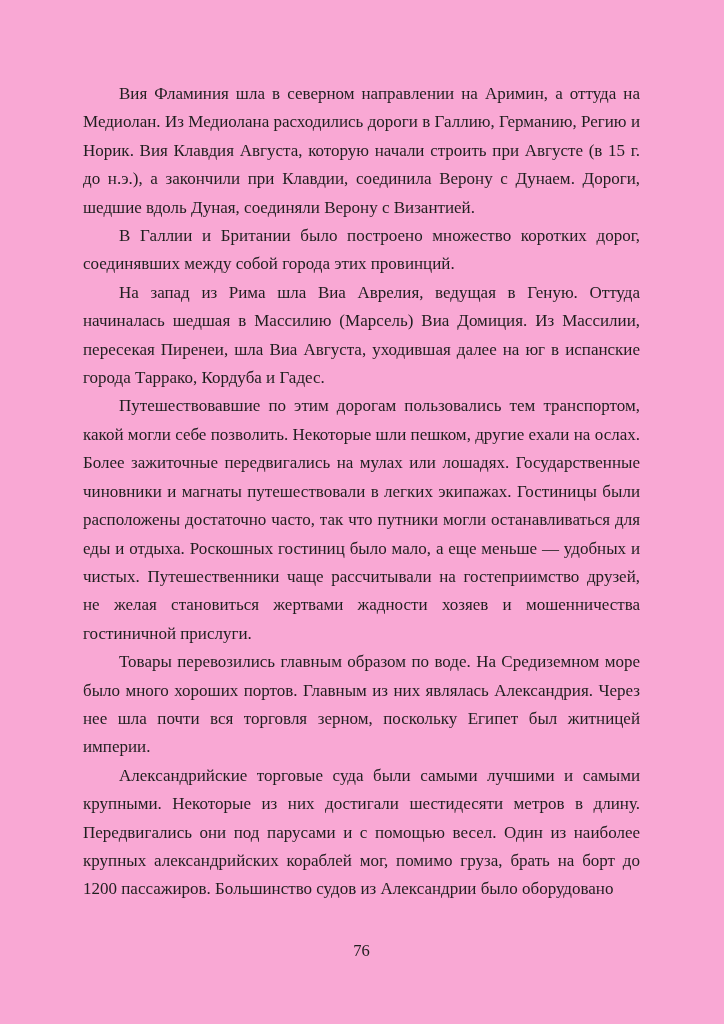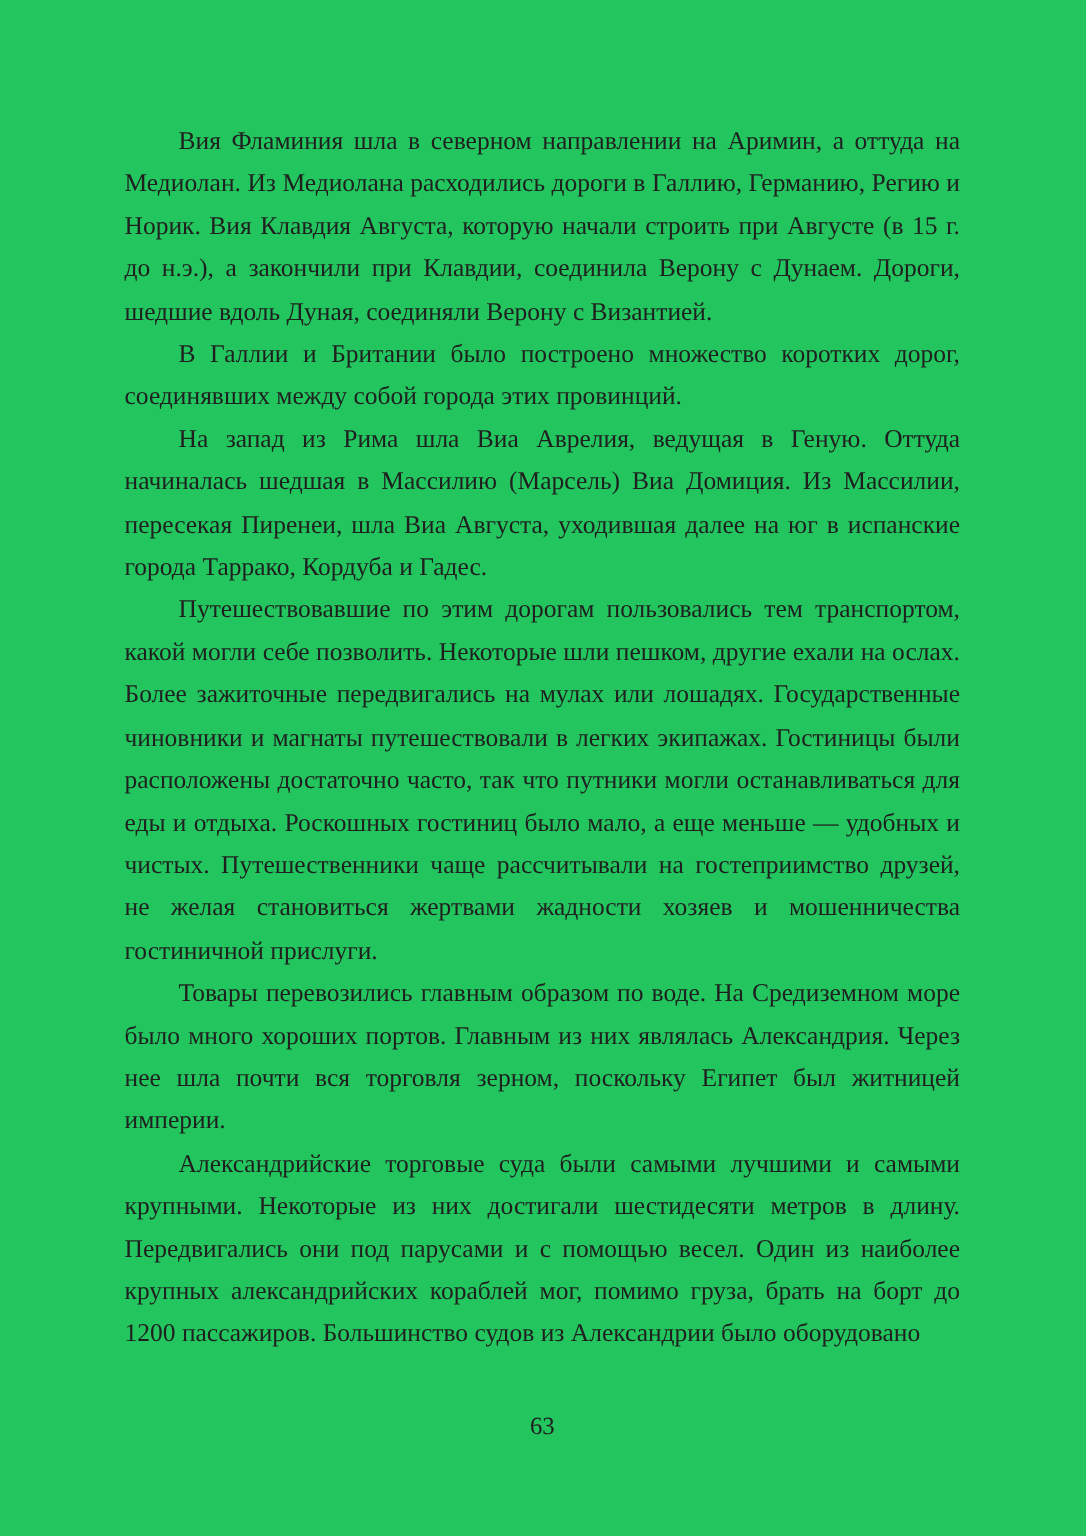--- a/index.html
+++ b/index.html
@@ -4,21 +4,21 @@
 <style>
   html, body {
     margin: 0;
     padding: 0;
     background: #ffffff;
   }
   .page {
     position: relative;
     width: 724px;
     height: 1024px;
-    background: #22c55e;
+    background: #f9a8d4;
     overflow: hidden;
     font-family: "Liberation Serif", "DejaVu Serif", serif;
     color: #1f1f1f;
   }
   .text-block {
     position: absolute;
     left: 83px;
     top: 80px;
     width: 557px;
     font-size: 17px;
@@ -49,14 +49,14 @@
 
 <div class="page">
   <div class="text-block">
       <p class="para">Вия Фламиния шла в северном направлении на Аримин, а оттуда на Медиолан. Из Медиолана расходились дороги в Галлию, Германию, Регию и Норик. Вия Клавдия Августа, которую начали строить при Августе (в 15 г. до н.э.), а закончили при Клавдии, соединила Верону с Дунаем. Дороги, шедшие вдоль Дуная, соединяли Верону с Византией.</p>
       <p class="para">В Галлии и Британии было построено множество коротких дорог, соединявших между собой города этих провинций.</p>
       <p class="para">На запад из Рима шла Виа Аврелия, ведущая в Геную. Оттуда начиналась шедшая в Массилию (Марсель) Виа Домиция. Из Массилии, пересекая Пиренеи, шла Виа Августа, уходившая далее на юг в испанские города Таррако, Кордуба и Гадес.</p>
       <p class="para">Путешествовавшие по этим дорогам пользовались тем транспортом, какой могли себе позволить. Некоторые шли пешком, другие ехали на ослах. Более зажиточные передвигались на мулах или лошадях. Государственные чиновники и магнаты путешествовали в легких экипажах. Гостиницы были расположены достаточно часто, так что путники могли останавливаться для еды и отдыха. Роскошных гостиниц было мало, а еще меньше — удобных и чистых. Путешественники чаще рассчитывали на гостеприимство друзей, не желая становиться жертвами жадности хозяев и мошенничества гостиничной прислуги.</p>
       <p class="para">Товары перевозились главным образом по воде. На Средиземном море было много хороших портов. Главным из них являлась Александрия. Через нее шла почти вся торговля зерном, поскольку Египет был житницей империи.</p>
       <p class="para">Александрийские торговые суда были самыми лучшими и самыми крупными. Некоторые из них достигали шестидесяти метров в длину. Передвигались они под парусами и с помощью весел. Один из наиболее крупных александрийских кораблей мог, помимо груза, брать на борт до 1200 пассажиров. Большинство судов из Александрии было оборудовано</p>
     </div>
-  <div class="page-number">63</div>
+  <div class="page-number">76</div>
 </div>
 
 </body></html>

